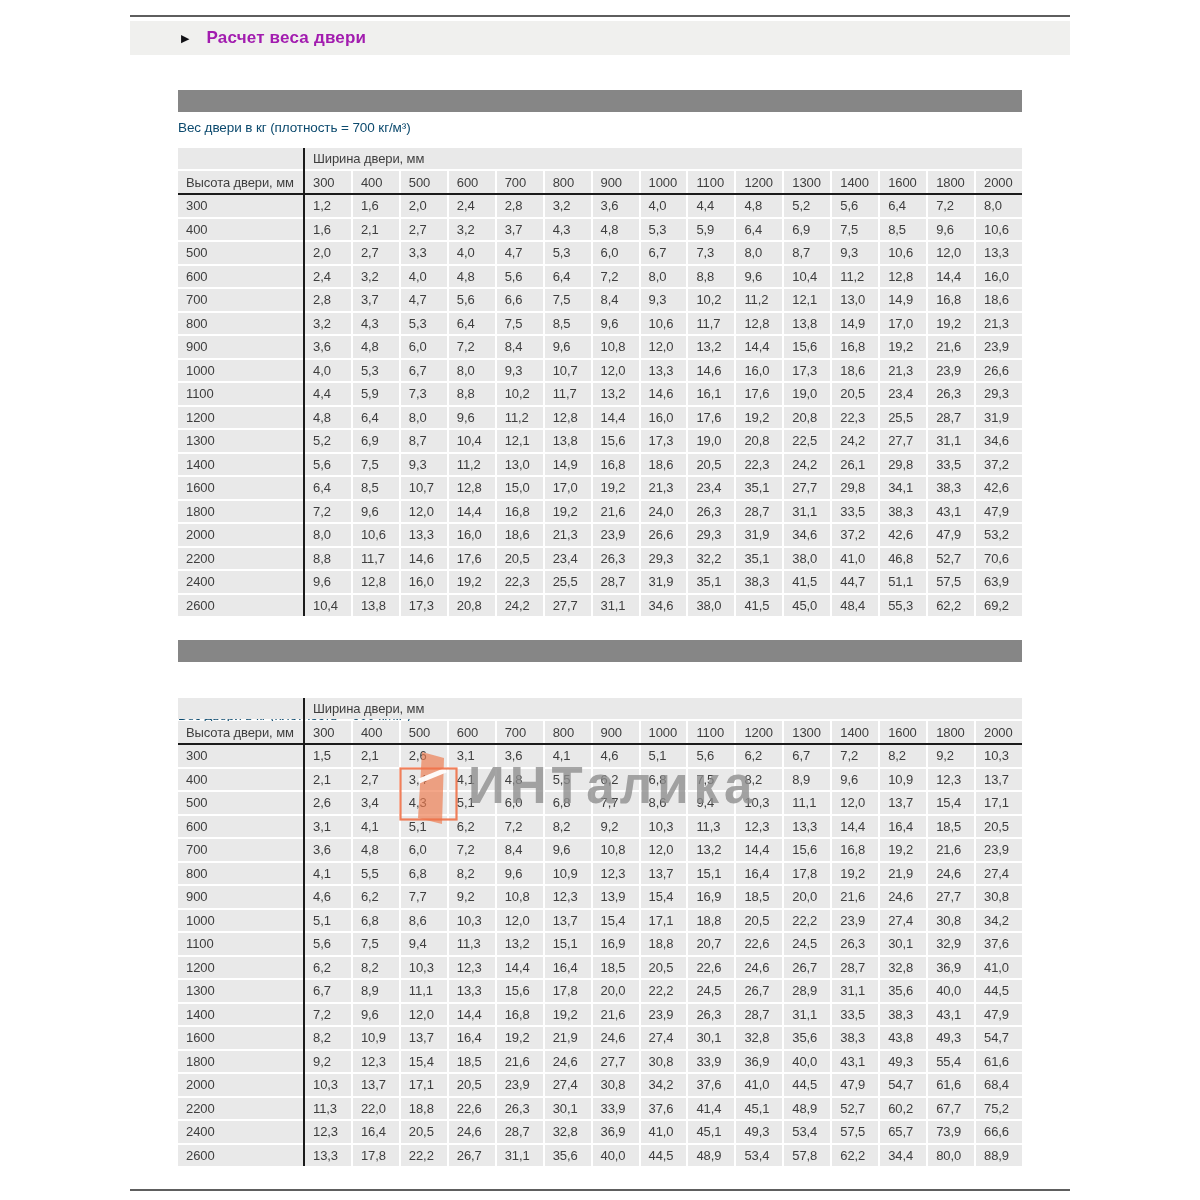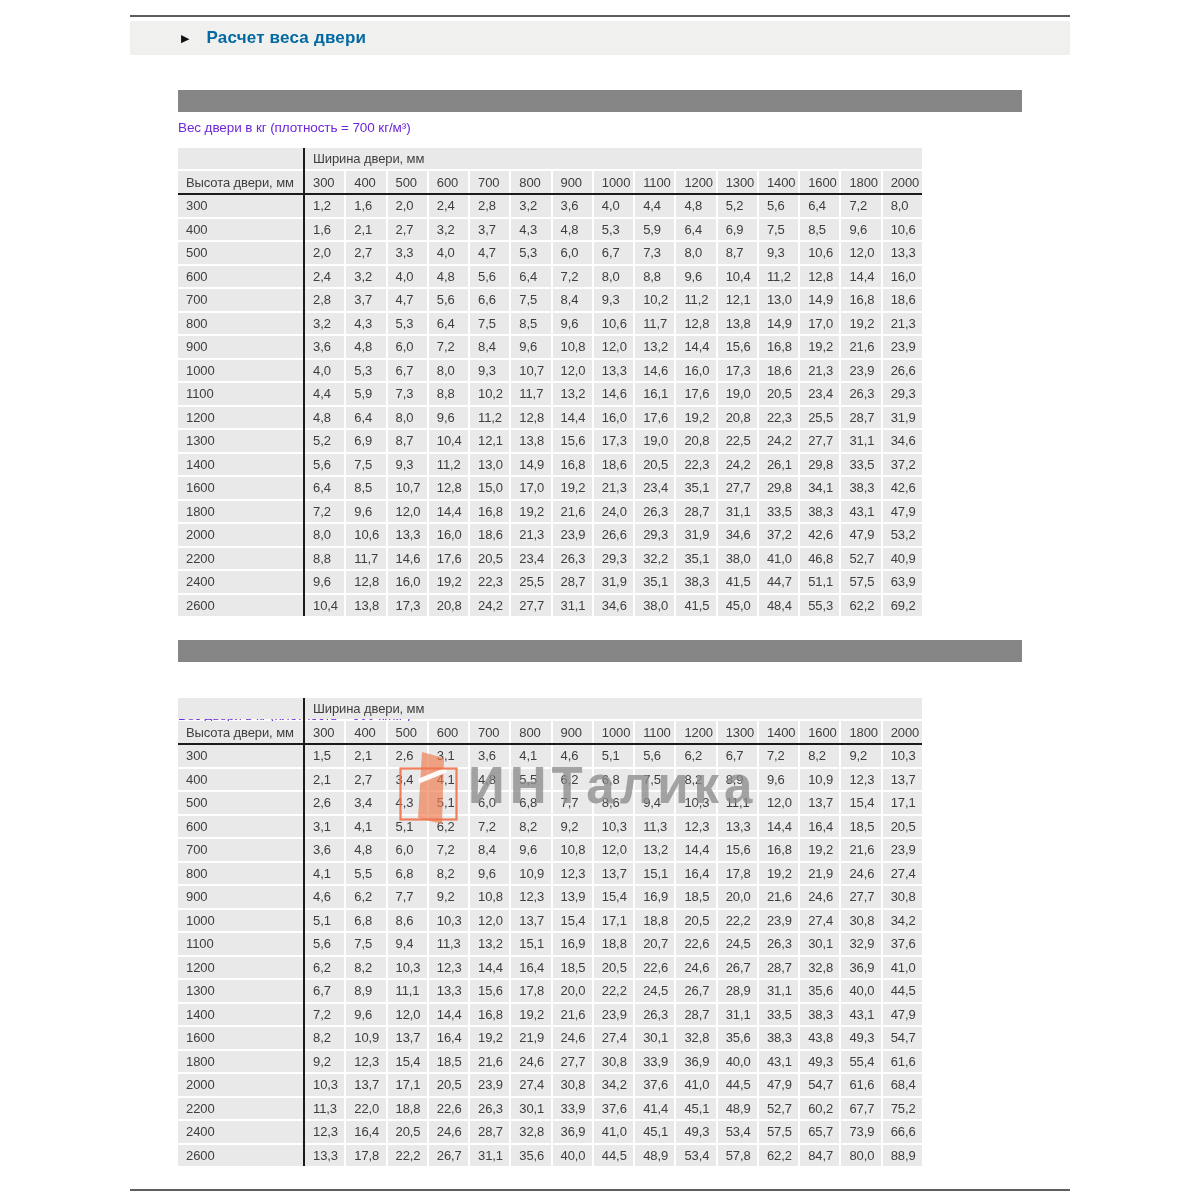--- a/index.html
+++ b/index.html
@@ -4,24 +4,24 @@
 <style>
   html,body{margin:0;padding:0;background:#fff;}
   .page{position:relative;width:1200px;height:1200px;background:#ffffff;
         font-family:"Liberation Sans",sans-serif;overflow:hidden;}
   .rule{position:absolute;left:130px;width:940px;height:2px;background:#5e5e5e;}
   .rule.top{top:15px;}
   .rule.bottom{top:1189px;}
   .title-band{position:absolute;left:130px;top:21px;width:940px;height:34px;
               background:#f0f0ee;display:flex;align-items:center;}
   .tri{margin-left:51px;font-size:11px;color:#101014;line-height:1;}
-  .title{margin-left:17px;font-size:17px;font-weight:bold;color:#0369a1;letter-spacing:.2px;}
+  .title{margin-left:17px;font-size:17px;font-weight:bold;color:#a21caf;letter-spacing:.2px;}
   .bar{position:absolute;left:178px;width:844px;height:22px;background:#868686;}
-  .caption{position:absolute;left:178px;font-size:13.5px;color:#6d28d9;letter-spacing:-.1px;}
-  .tbl{position:absolute;left:178px;width:744px;display:grid;
+  .caption{position:absolute;left:178px;font-size:13.5px;color:#0c4a6e;letter-spacing:-.1px;}
+  .tbl{position:absolute;left:178px;width:844px;display:grid;
        grid-template-columns:125px repeat(15,1fr);
        grid-template-rows:21px 22px repeat(18,21.5px);gap:2px;}
   .c{background:#e9e9e9;font-size:13px;color:#3e3e3e;padding-left:8px;
      display:flex;align-items:center;letter-spacing:-.1px;overflow:hidden;}
   .c.span{grid-column:2/-1;}
   .vline{position:absolute;left:125px;top:0;width:2px;height:100%;background:#1b1b1b;}
   .hline{position:absolute;left:0;top:45px;width:100%;height:2px;background:#1b1b1b;}
   .watermark{position:absolute;left:390px;top:748px;width:460px;height:80px;
              pointer-events:none;z-index:5;}
   .wm-logo{position:absolute;left:0;top:0;}
@@ -309,21 +309,21 @@
         <div class="c">20,5</div>
         <div class="c">23,4</div>
         <div class="c">26,3</div>
         <div class="c">29,3</div>
         <div class="c">32,2</div>
         <div class="c">35,1</div>
         <div class="c">38,0</div>
         <div class="c">41,0</div>
         <div class="c">46,8</div>
         <div class="c">52,7</div>
-        <div class="c">40,9</div>
+        <div class="c">70,6</div>
         <div class="c">2400</div>
         <div class="c">9,6</div>
         <div class="c">12,8</div>
         <div class="c">16,0</div>
         <div class="c">19,2</div>
         <div class="c">22,3</div>
         <div class="c">25,5</div>
         <div class="c">28,7</div>
         <div class="c">31,9</div>
         <div class="c">35,1</div>
@@ -651,21 +651,21 @@
         <div class="c">22,2</div>
         <div class="c">26,7</div>
         <div class="c">31,1</div>
         <div class="c">35,6</div>
         <div class="c">40,0</div>
         <div class="c">44,5</div>
         <div class="c">48,9</div>
         <div class="c">53,4</div>
         <div class="c">57,8</div>
         <div class="c">62,2</div>
-        <div class="c">84,7</div>
+        <div class="c">34,4</div>
         <div class="c">80,0</div>
         <div class="c">88,9</div>
         <div class="vline"></div>
         <div class="hline"></div>
       </div>
     </div>
 
   <div class="watermark">
     <svg class="wm-logo" width="70" height="80" viewBox="0 0 70 80">
       <polygon points="32,4 54,10 52,76 28,70" fill="#ee7c50" opacity="0.68"></polygon>

